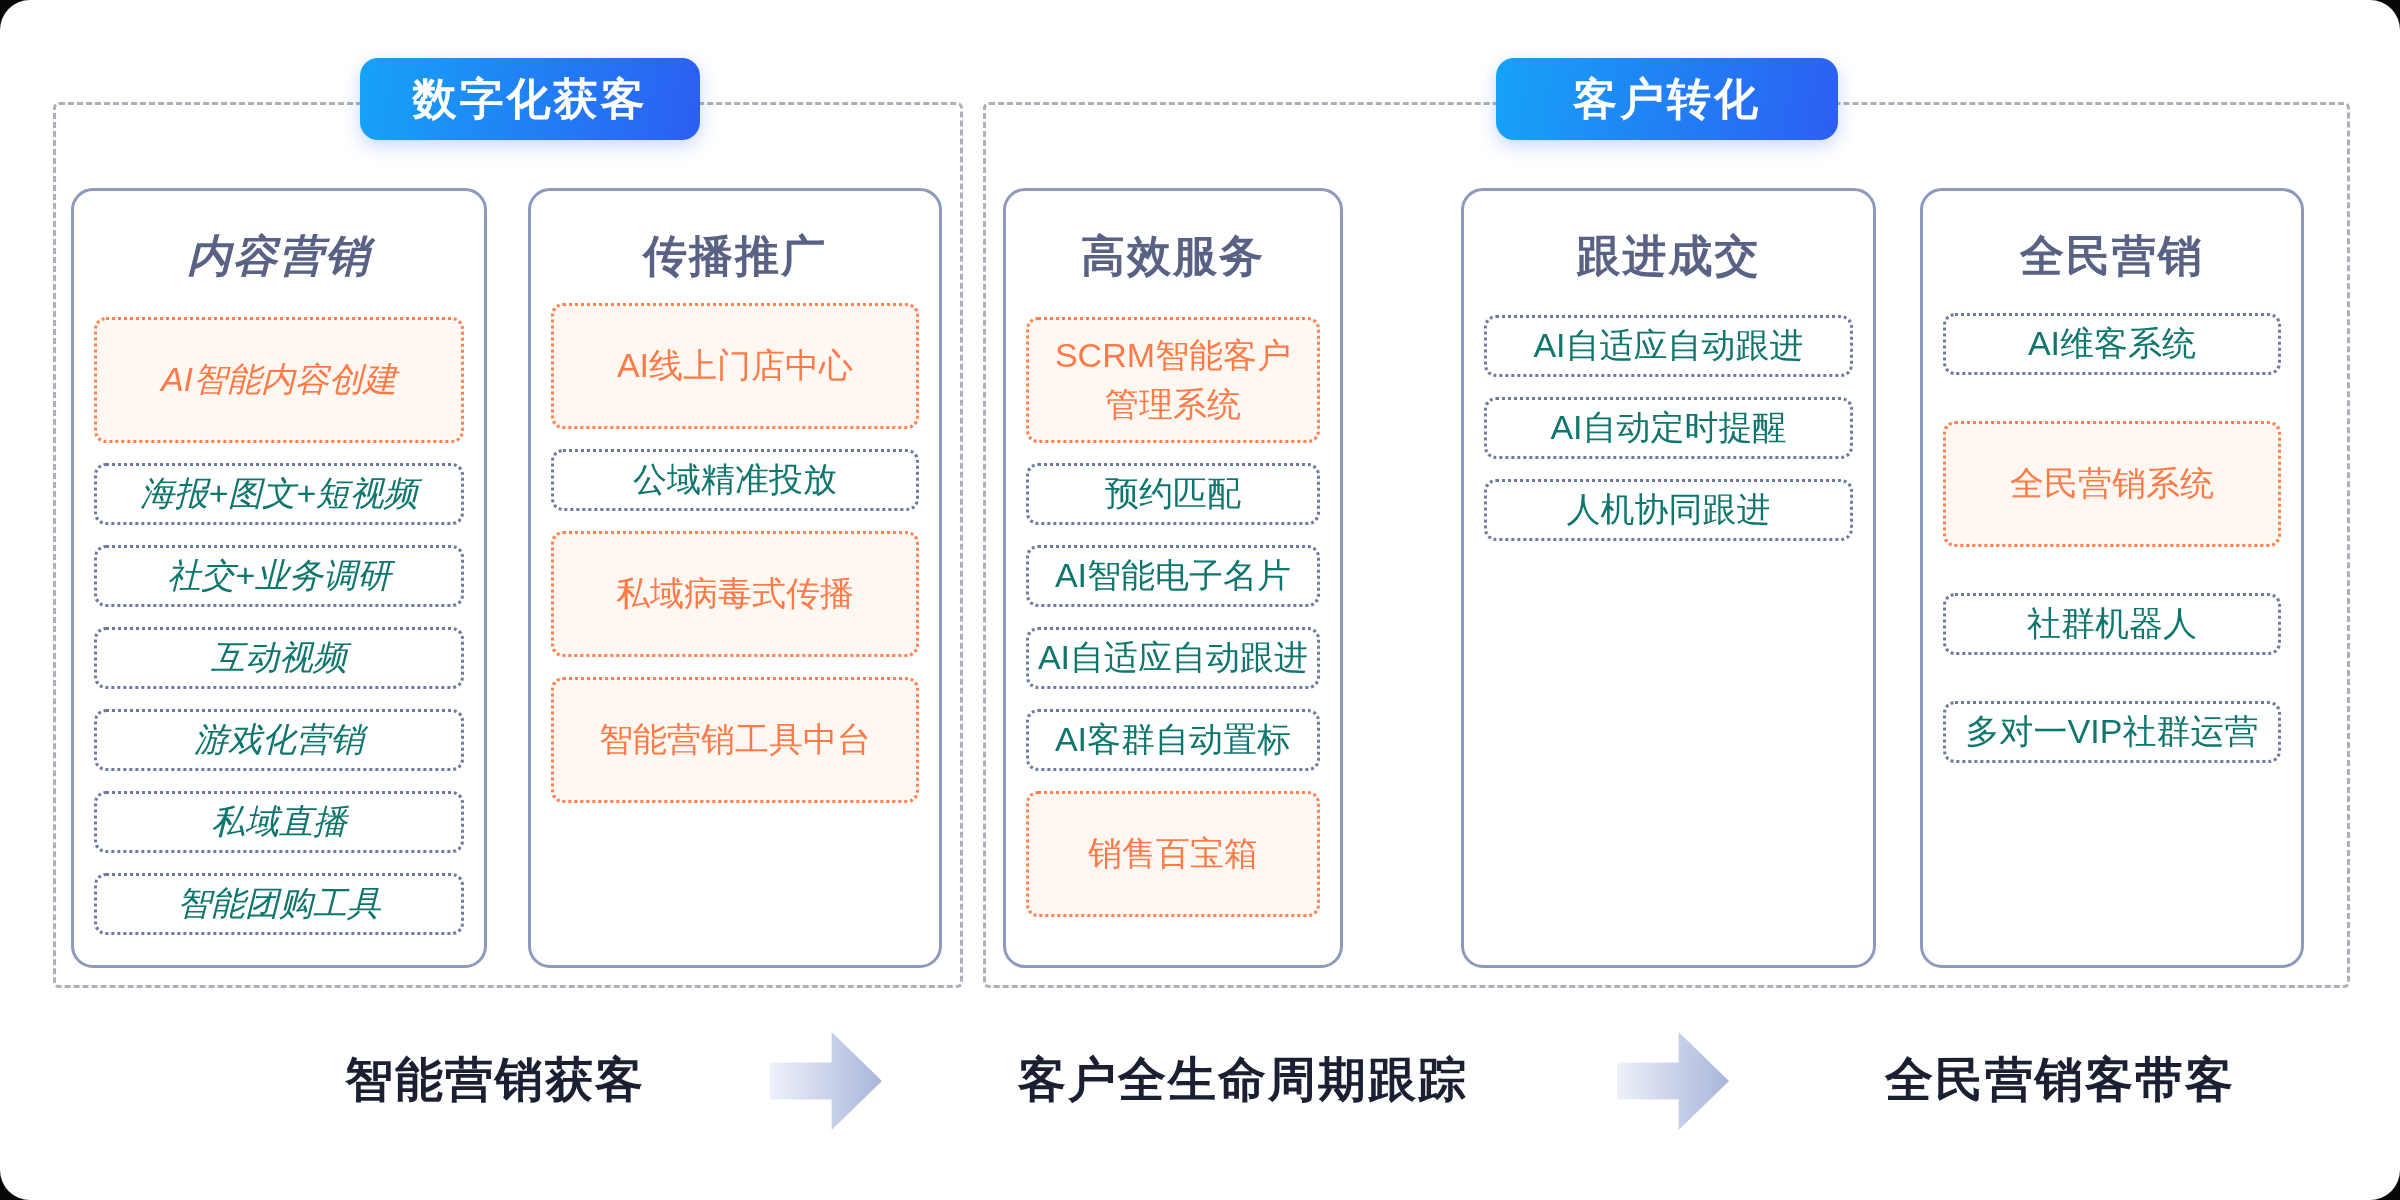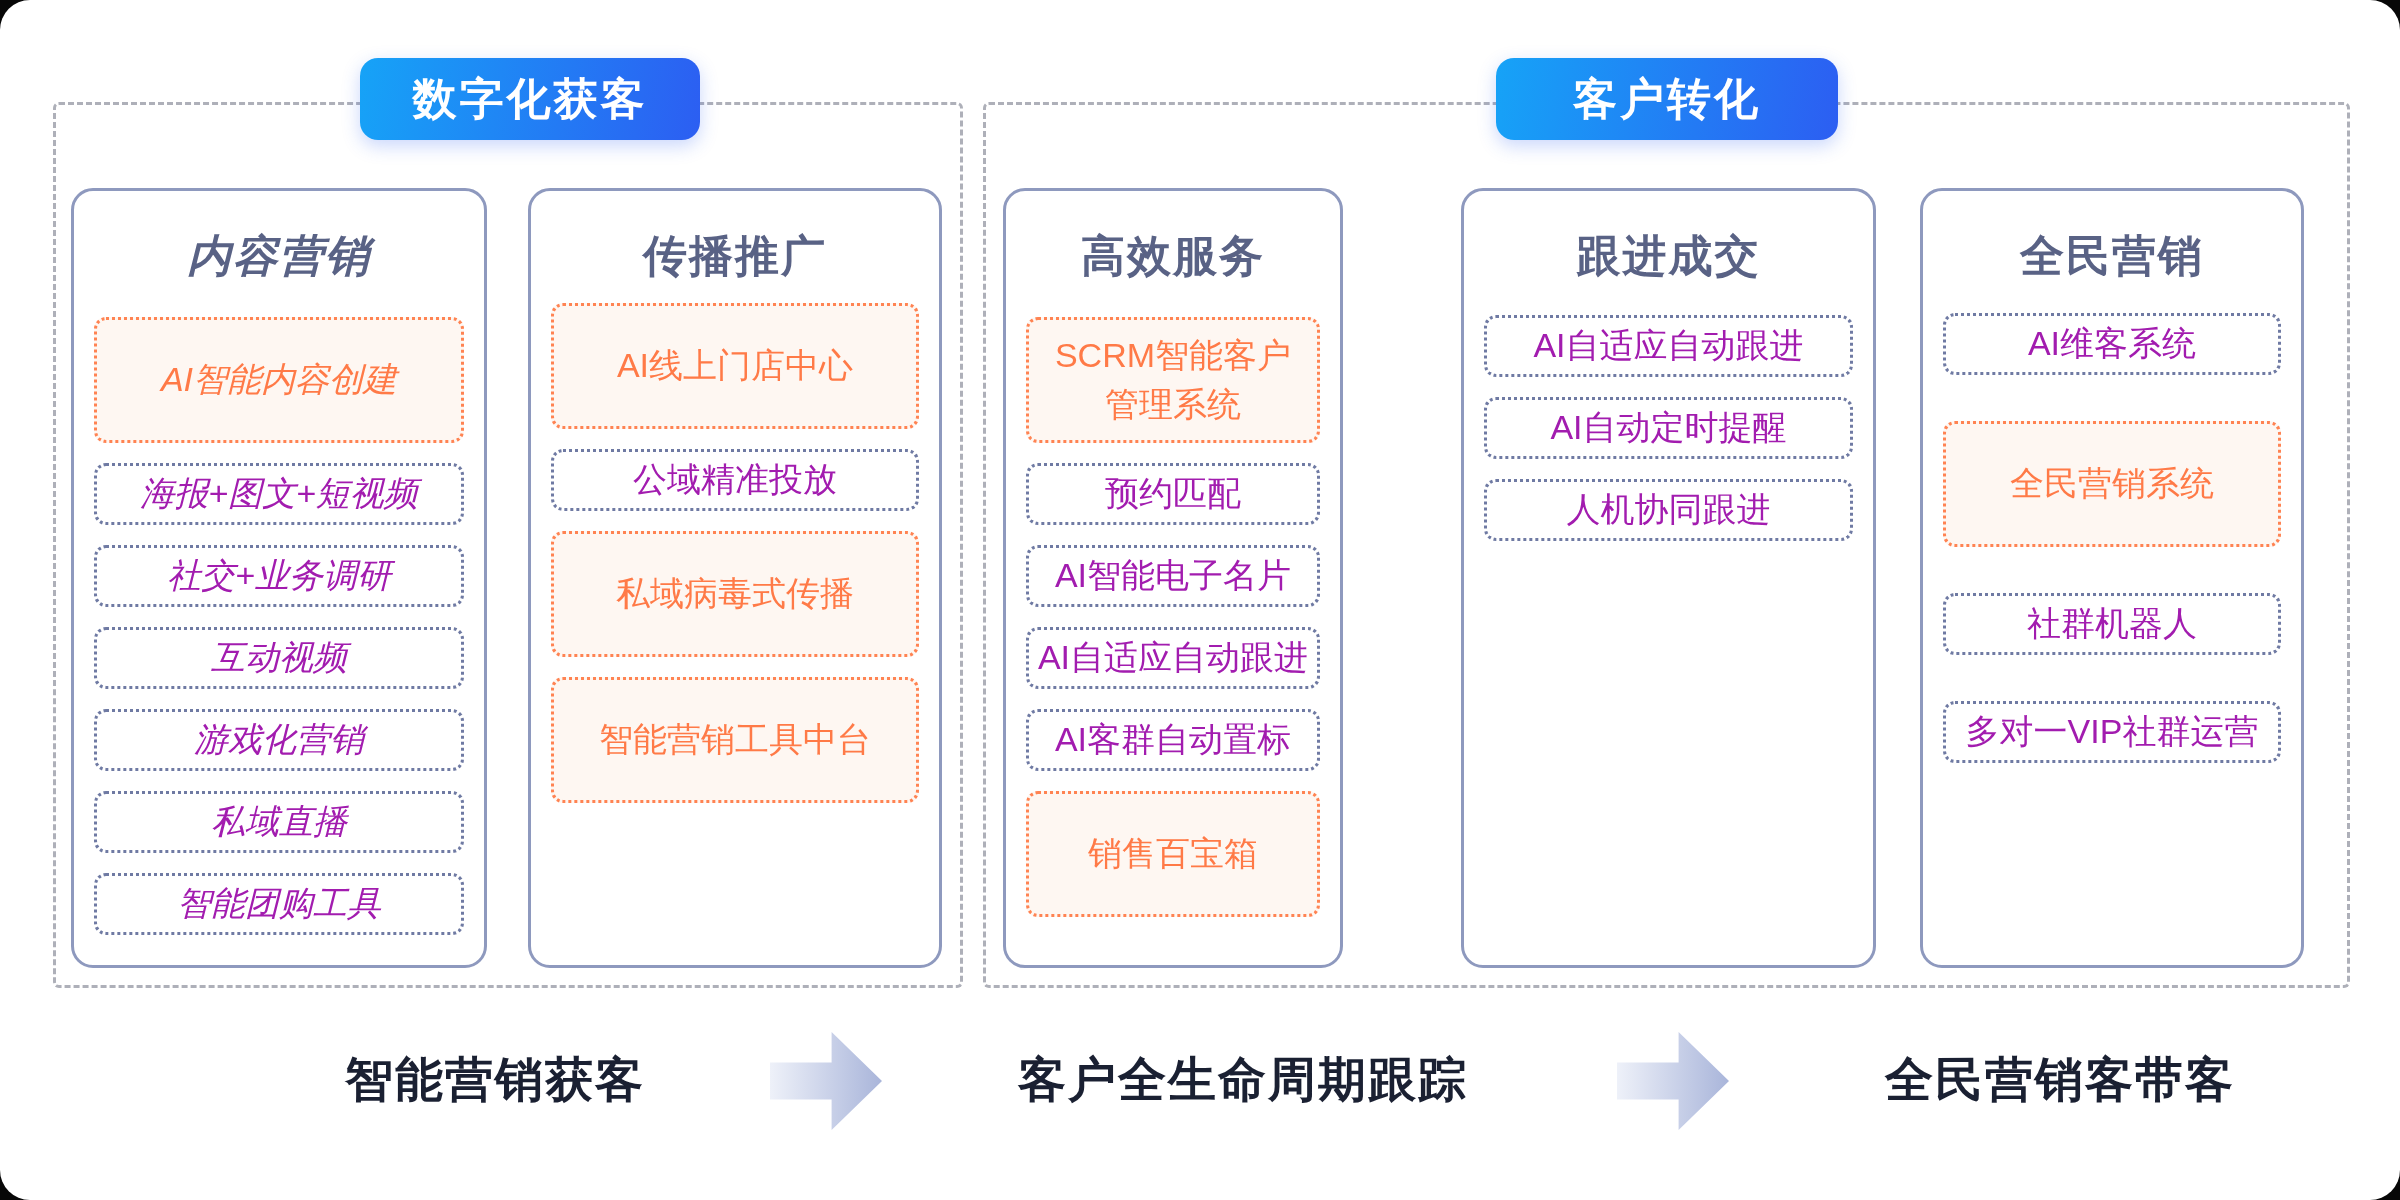--- a/index.html
+++ b/index.html
@@ -32,21 +32,21 @@
              color:#596285;font-size:44px;font-weight:bold;letter-spacing:2px;}
 
   .items{position:absolute;left:20px;right:20px;display:flex;flex-direction:column;gap:20px;}
   .c1 .items{top:126px;}
   .c2 .items{top:112px;}
   .c3 .items{top:126px;}
   .c4 .items{top:124px;}
   .c5 .items{top:122px;gap:46px;}
 
   .item{flex:0 0 auto;height:62px;border:3px dotted #6f7aa3;border-radius:12px;
-        background:#ffffff;color:#a21caf;font-size:34px;
+        background:#ffffff;color:#0f766e;font-size:34px;
         display:flex;align-items:center;justify-content:center;text-align:center;
         white-space:pre-line;line-height:1.45;box-sizing:border-box;}
   .item.hl{height:126px;border-color:#ff8352;background:#fef7f2;color:#ff7a47;}
 
   
   .flow-caption{position:absolute;top:1048px;transform:translateX(-50%);
                 color:#1a2032;font-size:48px;font-weight:bold;letter-spacing:2px;white-space:nowrap;}
   .flow-caption.f1{left:495px;}
   .flow-caption.f2{left:1243px;}
   .flow-caption.f3{left:2060px;}

